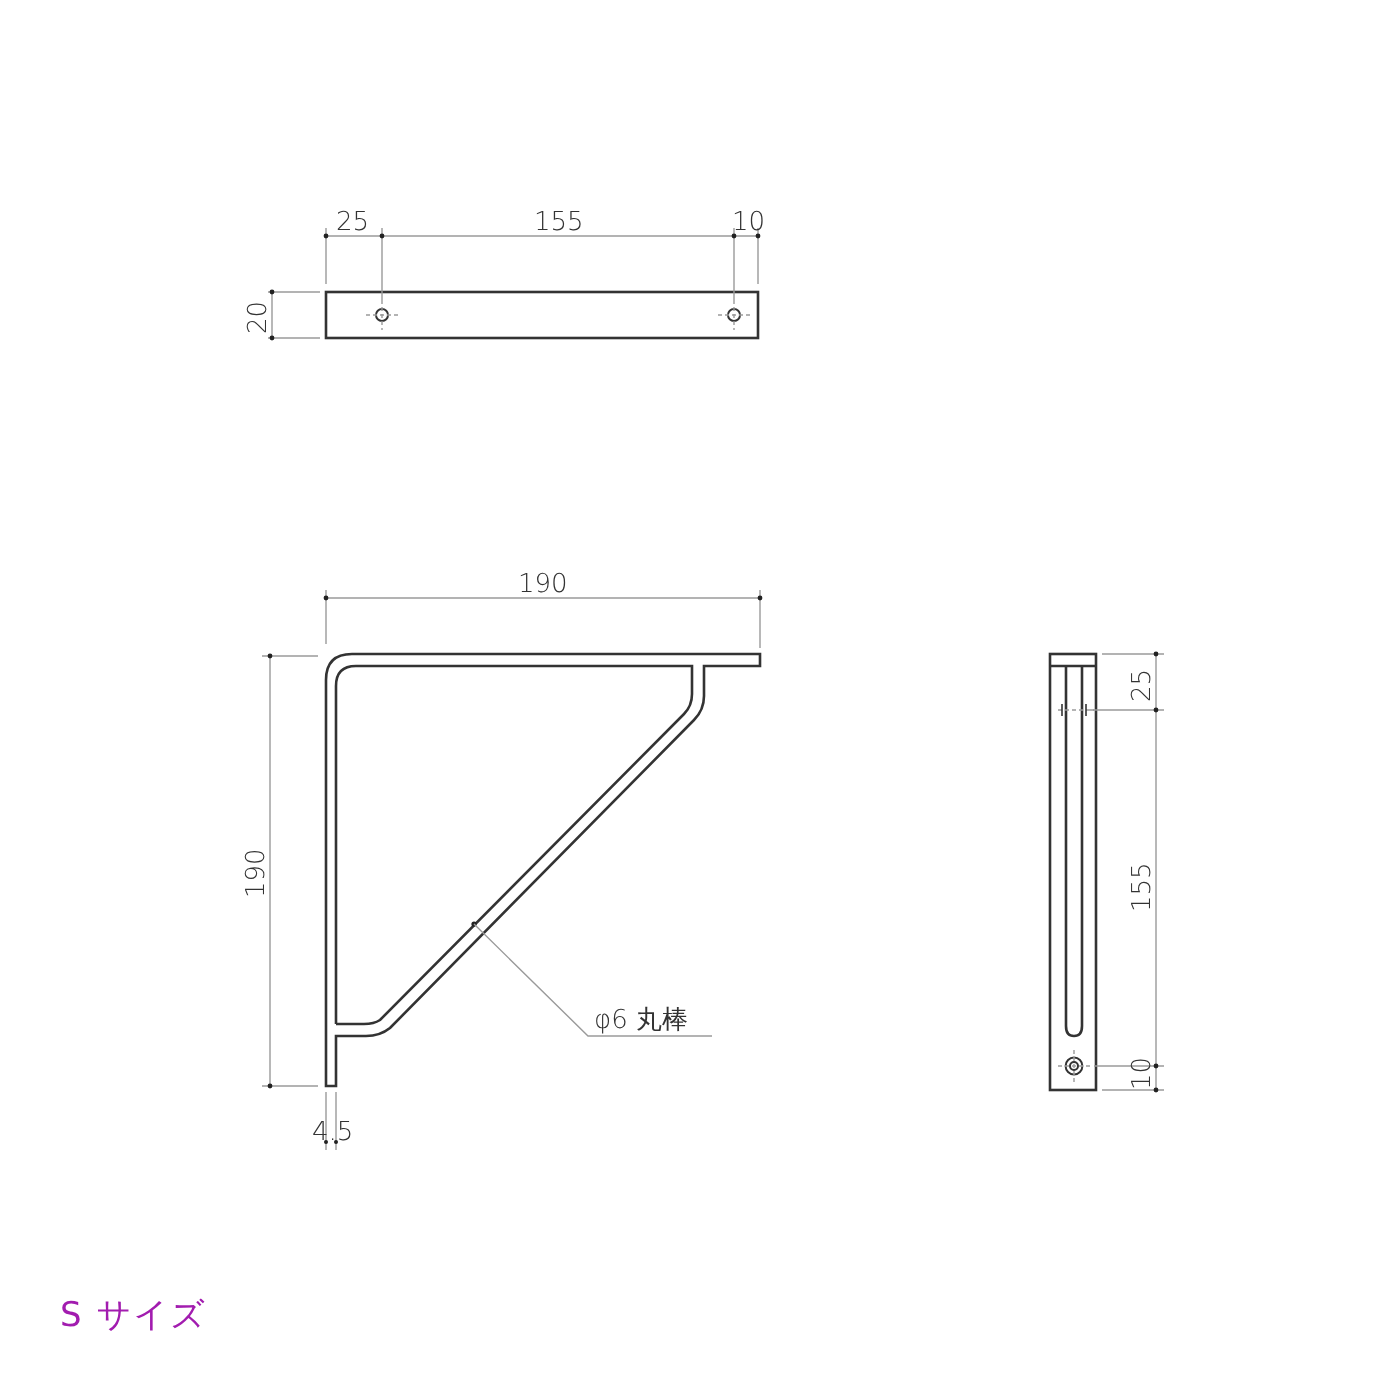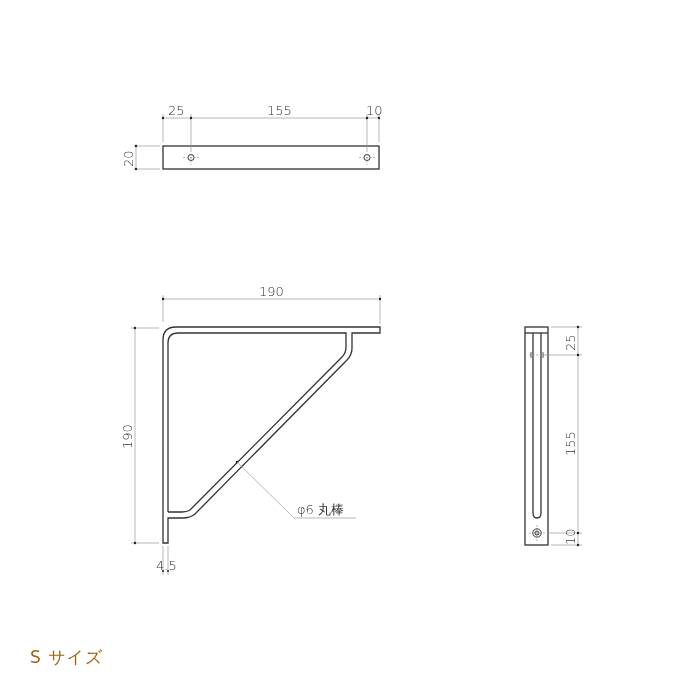--- a/index.html
+++ b/index.html
@@ -3,21 +3,21 @@
 <meta charset="utf-8">
 <style>
   html, body { margin: 0; padding: 0; background: #ffffff; }
   body { width: 700px; height: 700px; position: relative; overflow: hidden; font-family: "DejaVu Sans", sans-serif; }
   svg { position: absolute; left: 0; top: 0; }
   .outline { fill: none; stroke: #333333; stroke-width: 1.3; }
   .dim { fill: none; stroke: #9a9a9a; stroke-width: 0.7; }
   .center { fill: none; stroke: #9a9a9a; stroke-width: 0.7; stroke-dasharray: 2 1.5; }
   .dot { fill: #222222; }
   .lbl { fill: #333333; font-family: "DejaVu Sans", sans-serif; font-size: 13px; font-weight: 300; }
-  .caption { position: absolute; left: 30px; top: 646px; font-size: 17px; color: #a16207; font-family: "DejaVu Sans", sans-serif; letter-spacing: 1px; }
+  .caption { position: absolute; left: 30px; top: 646px; font-size: 17px; color: #a21caf; font-family: "DejaVu Sans", sans-serif; letter-spacing: 1px; }
 </style>
 </head>
 <body>
 
 <svg width="700" height="700" viewBox="0 0 700 700">
 
   <g>
     <rect class="outline" x="163" y="146" width="216" height="23"></rect>
 
     <g>

